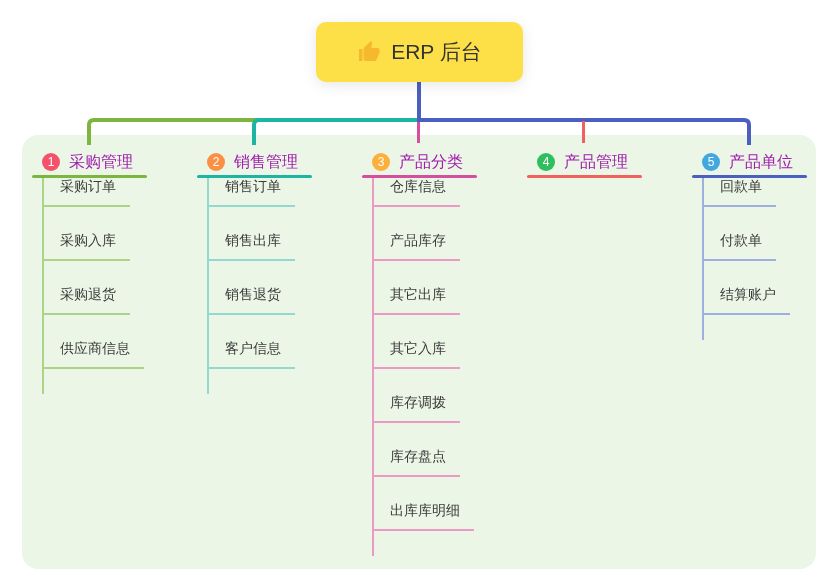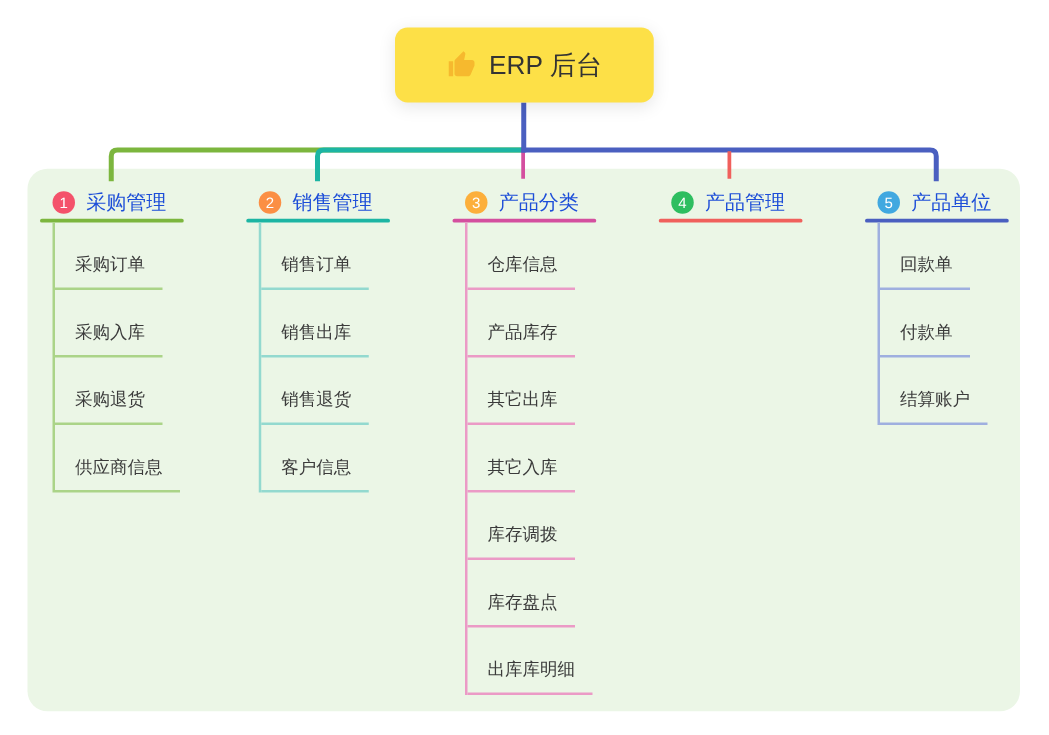--- a/index.html
+++ b/index.html
@@ -21,24 +21,24 @@
   }
   .root-card .thumb{width:24px;height:24px;display:inline-block;}
   .branch{position:absolute;top:149px;width:165px;z-index:2;}
   .branch-header{
     display:flex;align-items:center;height:26px;margin-left:10px;gap:9px;cursor:pointer;
   }
   .badge{
     width:18px;height:18px;border-radius:50%;flex:0 0 18px;
     color:#ffffff;font-size:12px;line-height:18px;text-align:center;
   }
-  .branch-title{font-size:16px;color:#1d4ed8;white-space:nowrap;}
+  .branch-title{font-size:16px;color:#a21caf;white-space:nowrap;}
   .hline{width:115px;height:3px;border-radius:2px;}
   .sub-list{margin-left:10px;border-left:2px solid transparent;}
-  .sub-item{height:54px;display:flex;align-items:flex-end;cursor:pointer;}
+  .sub-item{height:54px;display:flex;align-items:flex-start;cursor:pointer;}
   .sub-label{
     font-size:14px;color:#3b3b3b;white-space:nowrap;
     padding:0 14px 9px 16px;border-bottom:2px solid transparent;
   }
 </style>
 </head>
 <body>
 
 <div class="stage">
 

